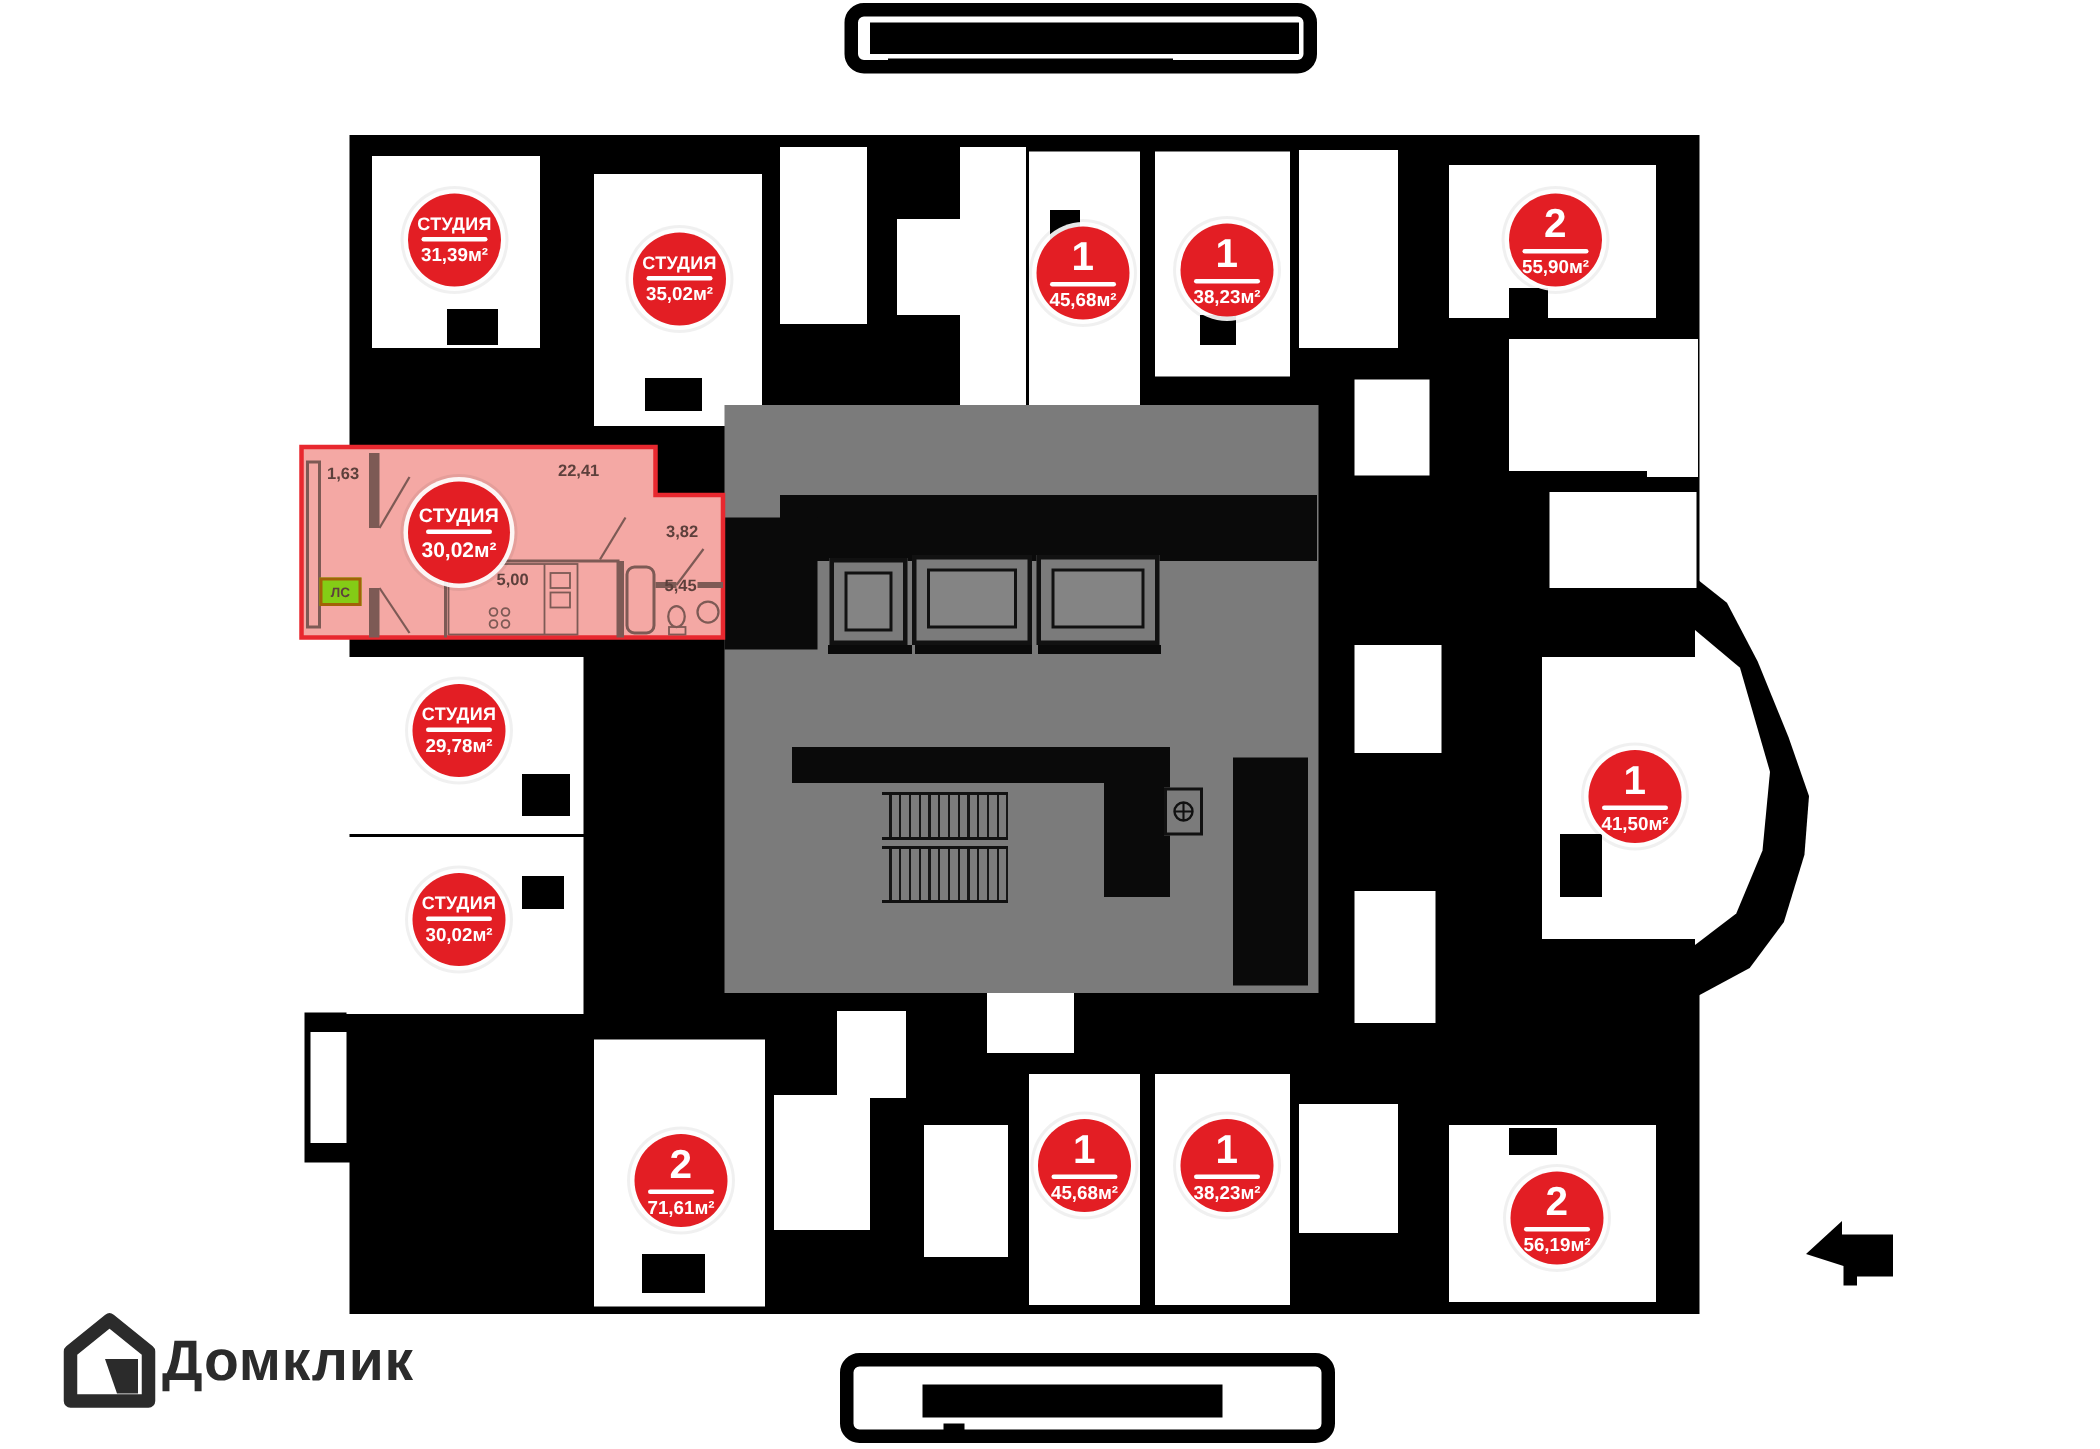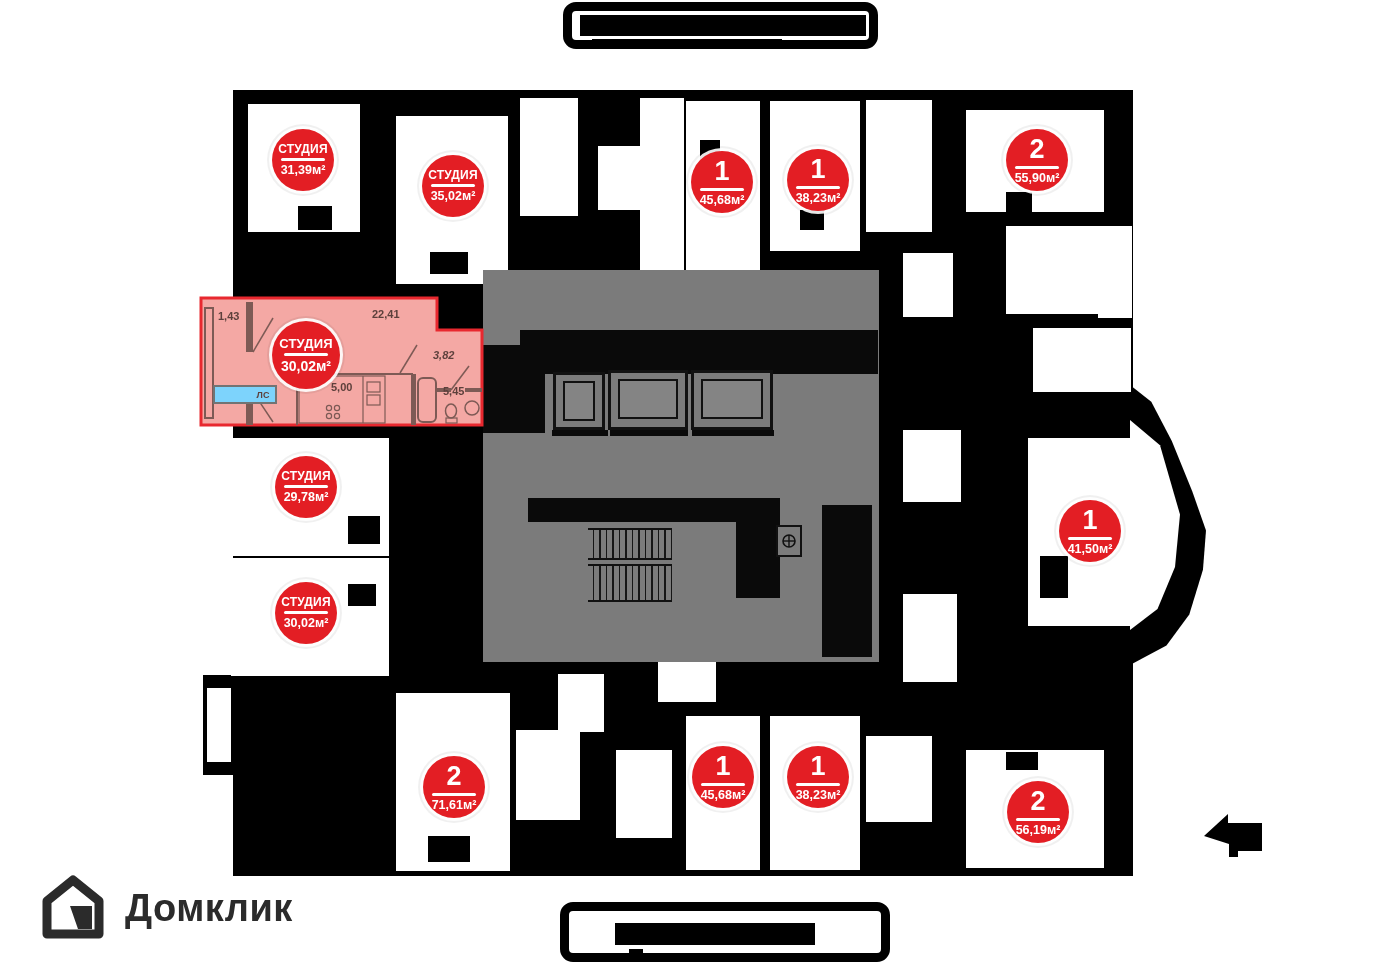--- a/index.html
+++ b/index.html
@@ -33,28 +33,28 @@
   .badge .b-type{font-size:12px;line-height:1;letter-spacing:.2px;}
   .badge .b-type.num{font-size:27px;}
   .badge .b-rule{width:44px;height:3px;background:#fff;margin:3px 0;border-radius:2px;}
   .badge .b-area{font-size:12.5px;line-height:1;}
   .badge.hl{width:68px;height:68px;}
   .badge.hl .b-type{font-size:13px;}
   .badge.hl .b-area{font-size:14px;}
   
   .apt{position:absolute;left:199px;top:294px;width:285px;height:136px;z-index:20;}
   .dim{position:absolute;font-size:11px;font-weight:bold;color:#5d403c;z-index:25;}
-  .ls-box{position:absolute;left:213px;top:385px;width:24px;height:15px;border:2px solid #737373;
+  .ls-box{position:absolute;left:213px;top:385px;width:24px;height:15px;border:2px solid #a16207;
     color:#5d403c;font-size:9px;font-weight:bold;display:flex;align-items:center;justify-content:center;
-    z-index:25;background:#7dd3fc;padding-left:36px;}
+    z-index:25;background:#84cc16;}
   
   .redact{position:absolute;border:9px solid #000;border-radius:13px;background:#fff;box-sizing:border-box;}
   .redact .bar{position:absolute;background:#000;}
   
-  .logo{position:absolute;left:42px;top:874px;display:flex;align-items:center;gap:21px;z-index:40;}
+  .logo{position:absolute;left:42px;top:874px;display:flex;align-items:center;gap:4px;z-index:40;}
   .logo-text{font-size:38px;font-weight:bold;color:#2b2b2b;letter-spacing:.5px;}
   .north{position:absolute;left:1198px;top:806px;z-index:40;}
 </style>
 </head>
 <body>
 
 <div class="redact" style="left:563px;top:2px;width:315px;height:47px;">
   <div class="bar" style="left:8px;top:4px;width:286px;height:21px;"></div>
   <div class="bar" style="left:20px;top:28px;width:190px;height:5px;"></div>
 </div>
@@ -156,23 +156,23 @@
     <rect x="212" y="80" width="5" height="51" fill="#7d5a55"></rect>
     <rect x="219" y="84" width="18" height="44" rx="5" fill="none" stroke="#7d5a55" stroke-width="2"></rect>
     <rect x="238" y="94" width="14" height="4" fill="#7d5a55"></rect>
     <rect x="266" y="94" width="17" height="4" fill="#7d5a55"></rect>
     <line x1="252" y1="96" x2="270" y2="72" stroke="#7d5a55" stroke-width="1.5"></line>
     <ellipse cx="252" cy="117" rx="5.5" ry="7" fill="none" stroke="#7d5a55" stroke-width="1.5"></ellipse>
     <rect x="247" y="124" width="11" height="5" fill="none" stroke="#7d5a55" stroke-width="1.2"></rect>
     <circle cx="273" cy="114" r="7" fill="none" stroke="#7d5a55" stroke-width="1.5"></circle>
   </svg>
 </div>
-<div class="dim" style="left:218px;top:310px;">1,43</div>
+<div class="dim" style="left:218px;top:310px;">1,63</div>
 <div class="dim" style="left:372px;top:308px;">22,41</div>
-<div class="dim" style="left:433px;top:349px;font-style:italic;">3,82</div>
+<div class="dim" style="left:444px;top:349px;">3,82</div>
 <div class="dim" style="left:331px;top:381px;">5,00</div>
 <div class="dim" style="left:443px;top:385px;">5,45</div>
 <div class="ls-box">ЛС</div>
 
 <div class="badge hl" style="left:306px;top:355px;">
   <span class="b-type">СТУДИЯ</span>
   <span class="b-rule"></span>
   <span class="b-area">30,02м²</span>
 </div>
 

